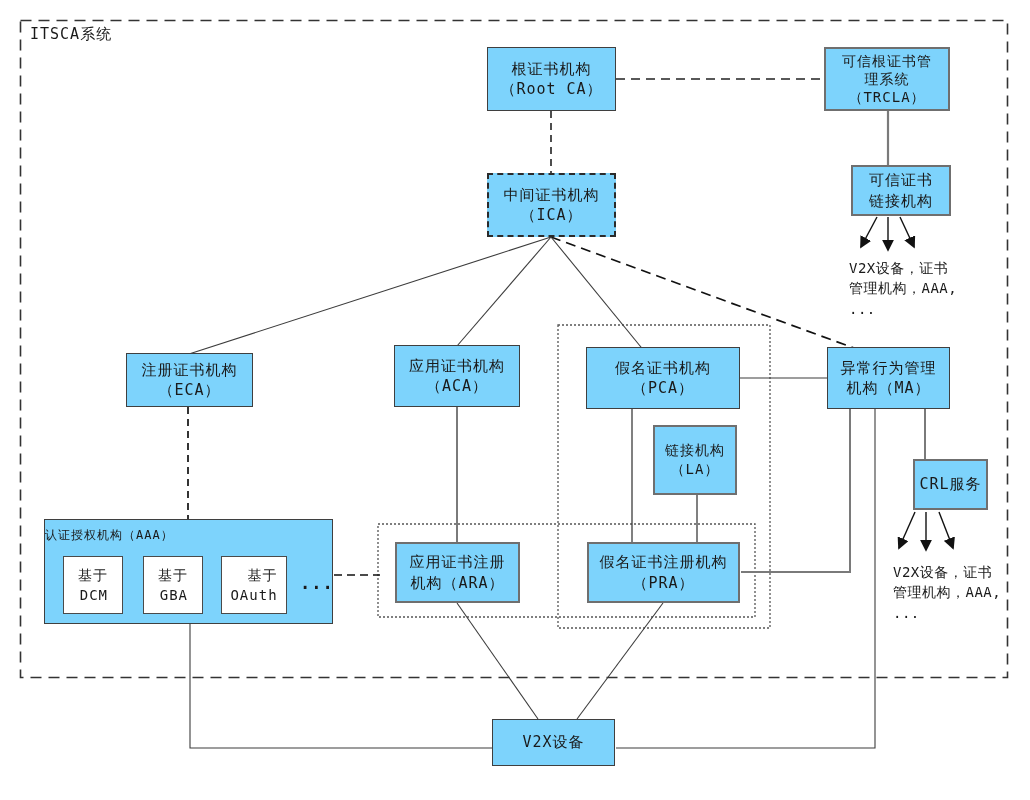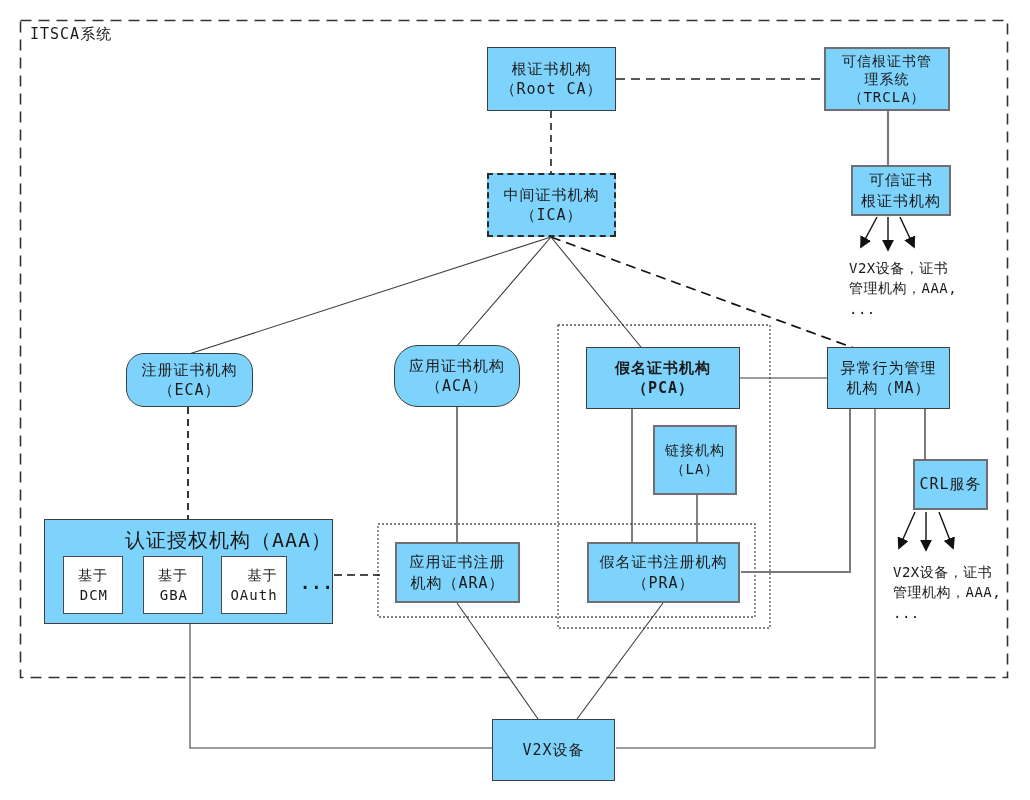--- a/index.html
+++ b/index.html
@@ -21,22 +21,22 @@
   .b-gray{border:2px solid #6f6f6f;}
   .b-dash{border:2px dashed #2b2b2b;}
   .sys-label{
     position:absolute;z-index:2;font-size:15px;letter-spacing:1px;
   }
   .annot{
     position:absolute;z-index:2;font-size:14px;line-height:1.45;
     white-space:pre-line;text-align:left;letter-spacing:0.5px;
   }
   .aaa-title{
-    position:absolute;top:7px;left:0;right:0;text-align:right;
-    font-size:20px;letter-spacing:1px;
+    position:absolute;top:7px;left:0;right:0;text-align:left;
+    font-size:12px;letter-spacing:1px;
   }
   .aaa-inner{
     position:absolute;background:#fff;border:1.6px solid #4a4a4a;
     display:flex;align-items:center;justify-content:center;
     text-align:right;white-space:pre-line;font-size:14px;line-height:1.45;
     box-sizing:border-box;
   }
   .aaa-ellipsis{
     position:absolute;font-size:17px;font-weight:bold;letter-spacing:1px;
   }
@@ -96,29 +96,29 @@
 （Root CA）</div>
 
   <div class="box b-gray" style="left:824px;top:47px;width:126px;height:64px;font-size:14px;line-height:1.3;">可信根证书管
 理系统
 （TRCLA）</div>
 
   <div class="box b-dash" style="left:487px;top:173px;width:129px;height:64px;">中间证书机构
 （ICA）</div>
 
   <div class="box b-gray" style="left:851px;top:165px;width:100px;height:51px;">可信证书
-根证书机构</div>
+链接机构</div>
 
-  <div class="box b-dark" style="left:126px;top:353px;width:127px;height:54px;border-radius:18px;">注册证书机构
+  <div class="box b-dark" style="left:126px;top:353px;width:127px;height:54px;">注册证书机构
 （ECA）</div>
 
-  <div class="box b-dark" style="left:394px;top:345px;width:126px;height:62px;border-radius:24px;">应用证书机构
+  <div class="box b-dark" style="left:394px;top:345px;width:126px;height:62px;">应用证书机构
 （ACA）</div>
 
-  <div class="box b-dark" style="left:586px;top:347px;width:154px;height:62px;font-weight:bold;">假名证书机构
+  <div class="box b-dark" style="left:586px;top:347px;width:154px;height:62px;">假名证书机构
 （PCA）</div>
 
   <div class="box b-gray" style="left:653px;top:425px;width:84px;height:70px;font-size:14px;">链接机构
 （LA）</div>
 
   <div class="box b-dark" style="left:827px;top:347px;width:123px;height:62px;">异常行为管理
 机构（MA）</div>
 
   <div class="box b-gray" style="left:889px;top:459px;width:75px;height:51px;margin-left:24px;">CRL服务</div>
 
@@ -132,21 +132,21 @@
 OAuth</div>
     <div class="aaa-ellipsis" style="left:255px;top:52px;">...</div>
   </div>
 
   <div class="box b-gray" style="left:395px;top:542px;width:125px;height:61px;">应用证书注册
 机构（ARA）</div>
 
   <div class="box b-gray" style="left:587px;top:542px;width:153px;height:61px;">假名证书注册机构
 （PRA）</div>
 
-  <div class="box b-dark" style="left:492px;top:719px;width:123px;height:62px;">V2X设备</div>
+  <div class="box b-dark" style="left:492px;top:719px;width:123px;height:47px;">V2X设备</div>
 
   <div class="annot" style="left:849px;top:258px;width:150px;">V2X设备，证书
 管理机构，AAA,
 ...</div>
 
   <div class="annot" style="left:893px;top:562px;width:130px;">V2X设备，证书
 管理机构，AAA,
 ...</div>
 
 </div>

